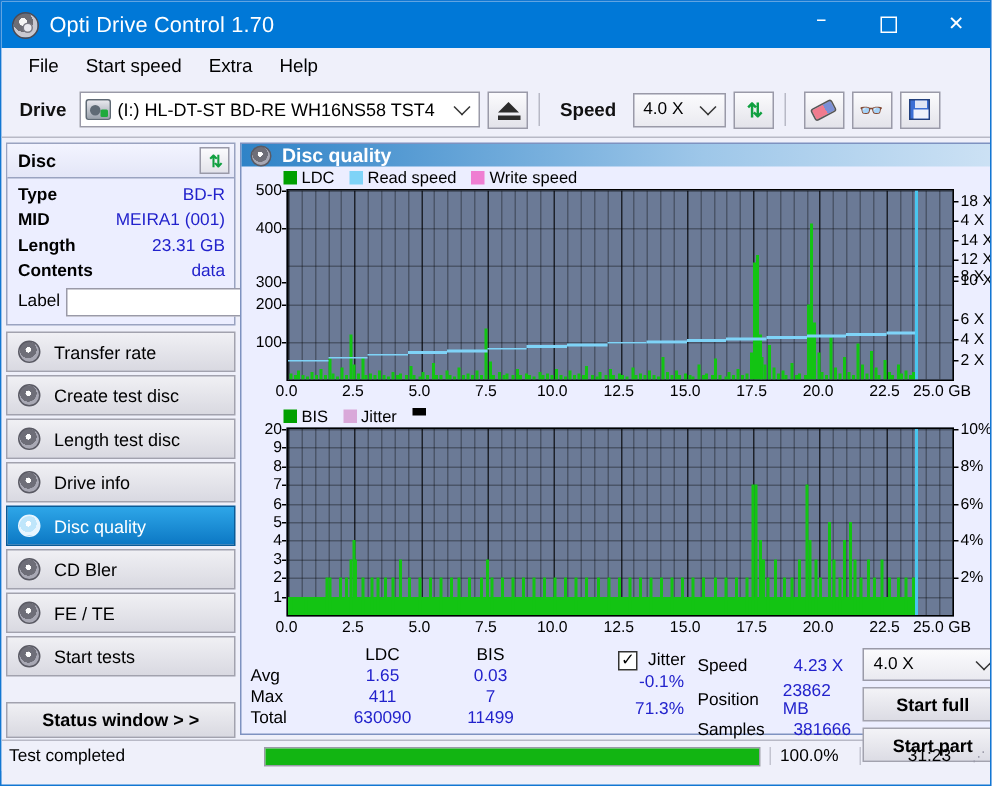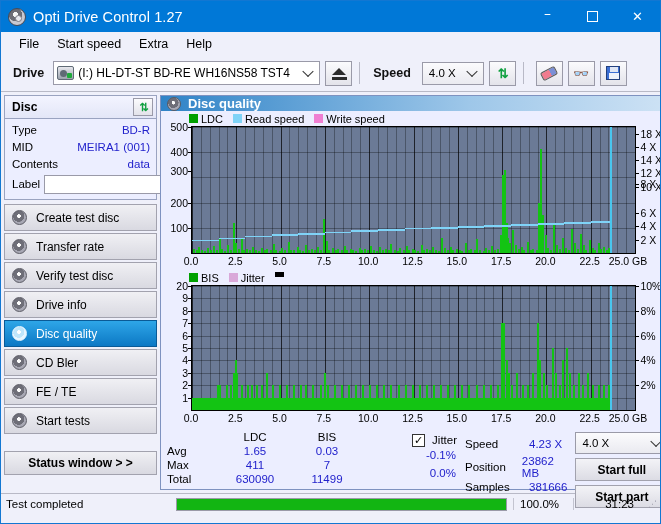--- a/index.html
+++ b/index.html
@@ -186,21 +186,21 @@
     border: 1px solid #9a9aa8;
     background: linear-gradient(#fbfbfd,#e3e3ea);
     display: flex; align-items: center; justify-content: center;
     font-size: 11px; color: #10a040; font-weight: bold; letter-spacing: -2px;
   }
   .disc-rows { padding: 3px 6px 5px 7px; }
   .drow {
     display: flex; justify-content: space-between; align-items: center;
     font-size: 11.5px; line-height: 16px; margin-bottom: 1px;
   }
-  .drow .k { color: #000; }
+  .drow .k { color: #000; font-weight: bold; }
   .drow .v { color: #2222cc; }
   .label-row { display: flex; align-items: center; gap: 4px; margin-top: 2px; }
   .label-row .k { font-size: 11.5px; }
   .label-input {
     flex: 1; height: 19px;
     background: #fff; border: 1px solid #9a9aa8;
   }
   .cd-btn {
     width: 22px; height: 20px;
     border: 1px solid #9a9aa8;
@@ -389,21 +389,21 @@
   .sb-prog > i { position: absolute; left: 0; top: 0; bottom: 0; background: #12b512; }
   .sb-pct { width: 60px; flex: none; border-left: 1px solid #c3c4d0; padding-left: 6px; }
   .sb-time { width: 75px; flex: none; border-left: 1px solid #c3c4d0; text-align: right; padding-right: 14px; }
   .grip { width: 12px; flex: none; color: #9a9aa8; font-size: 9px; }
 </style>
 </head>
 <body>
 
 <div class="titlebar">
   <div class="title-icon"></div>
-  <div class="title-text">Opti Drive Control 1.27</div>
+  <div class="title-text">Opti Drive Control 1.70</div>
   <div class="win-btns">
     <div class="win-btn min">–</div>
     <div class="win-btn">
         <span class="sq"></span>
       </div>
     <div class="win-btn">✕</div>
   </div>
 </div>
 
 <div class="menubar">
@@ -458,45 +458,49 @@
       <div class="disc-rows">
         <div class="drow">
           <span class="k">Type</span>
           <span class="v">BD-R</span>
         </div>
         <div class="drow">
           <span class="k">MID</span>
           <span class="v">MEIRA1 (001)</span>
         </div>
         <div class="drow">
+          <span class="k">Length</span>
+          <span class="v">23.31 GB</span>
+        </div>
+        <div class="drow">
           <span class="k">Contents</span>
           <span class="v">data</span>
         </div>
         <div class="label-row">
           <span class="k">Label</span>
           <input class="label-input" type="text" value="" style="">
           <span class="cd-btn">
             <span class="cd-glyph"></span>
           </span>
         </div>
       </div>
     </div>
 
     <div class="nav">
       <div class="nav-btn">
         <span class="nav-ic"></span>
-        <span>Create test disc</span>
+        <span>Transfer rate</span>
       </div>
       <div class="nav-btn">
         <span class="nav-ic"></span>
-        <span>Transfer rate</span>
+        <span>Create test disc</span>
       </div>
       <div class="nav-btn">
         <span class="nav-ic"></span>
-        <span>Verify test disc</span>
+        <span>Length test disc</span>
       </div>
       <div class="nav-btn">
         <span class="nav-ic"></span>
         <span>Drive info</span>
       </div>
       <div class="nav-btn sel">
         <span class="nav-ic"></span>
         <span>Disc quality</span>
       </div>
       <div class="nav-btn">
@@ -535,21 +539,21 @@
           </span>
           <span class="lg">
             <i class="sw" style="background:#ef7fd2"></i>
             <span>Write speed</span>
           </span>
         </div>
         <div class="plot-row">
           <div class="yaxis" id="ldc-y">
               <span style="top: 1px;">500</span>
               <span style="top: 26.2px;">400</span>
-              <span style="top: 45px; text-align: center;">300</span>
+              <span style="top: 62px; text-align: center;">300</span>
               <span style="top: 76.6px;">200</span>
               <span style="top: 101.8px;">100</span>
             </div>
           <div class="plot" id="ldc-plot" style="height:128px">
               <div class="grid-v major" style="left: 0px;"></div>
               <div class="grid-v" style="left: 8.86px;"></div>
               <div class="grid-v" style="left: 17.72px;"></div>
               <div class="grid-v" style="left: 26.58px;"></div>
               <div class="grid-v" style="left: 35.44px;"></div>
               <div class="grid-v major" style="left: 44.3px;"></div>
@@ -1009,21 +1013,21 @@
             <div class="st-k">Total</div>
             <div class="st-v">630090</div>
             <div class="st-v">11499</div>
           </div>
           <div class="jit-col">
             <div class="jit-head">
               <span class="chk">✓</span>
               <span>Jitter</span>
             </div>
             <div class="jit-v">-0.1%</div>
-            <div class="jit-v">0.0%</div>
+            <div class="jit-v">71.3%</div>
           </div>
         </div>
 
         <div class="stats-right">
           <div class="sr-labels">
             <div class="sr-row">
               <span class="sr-k">Speed</span>
               <span class="sr-v">4.23 X</span>
             </div>
             <div class="sr-row">

